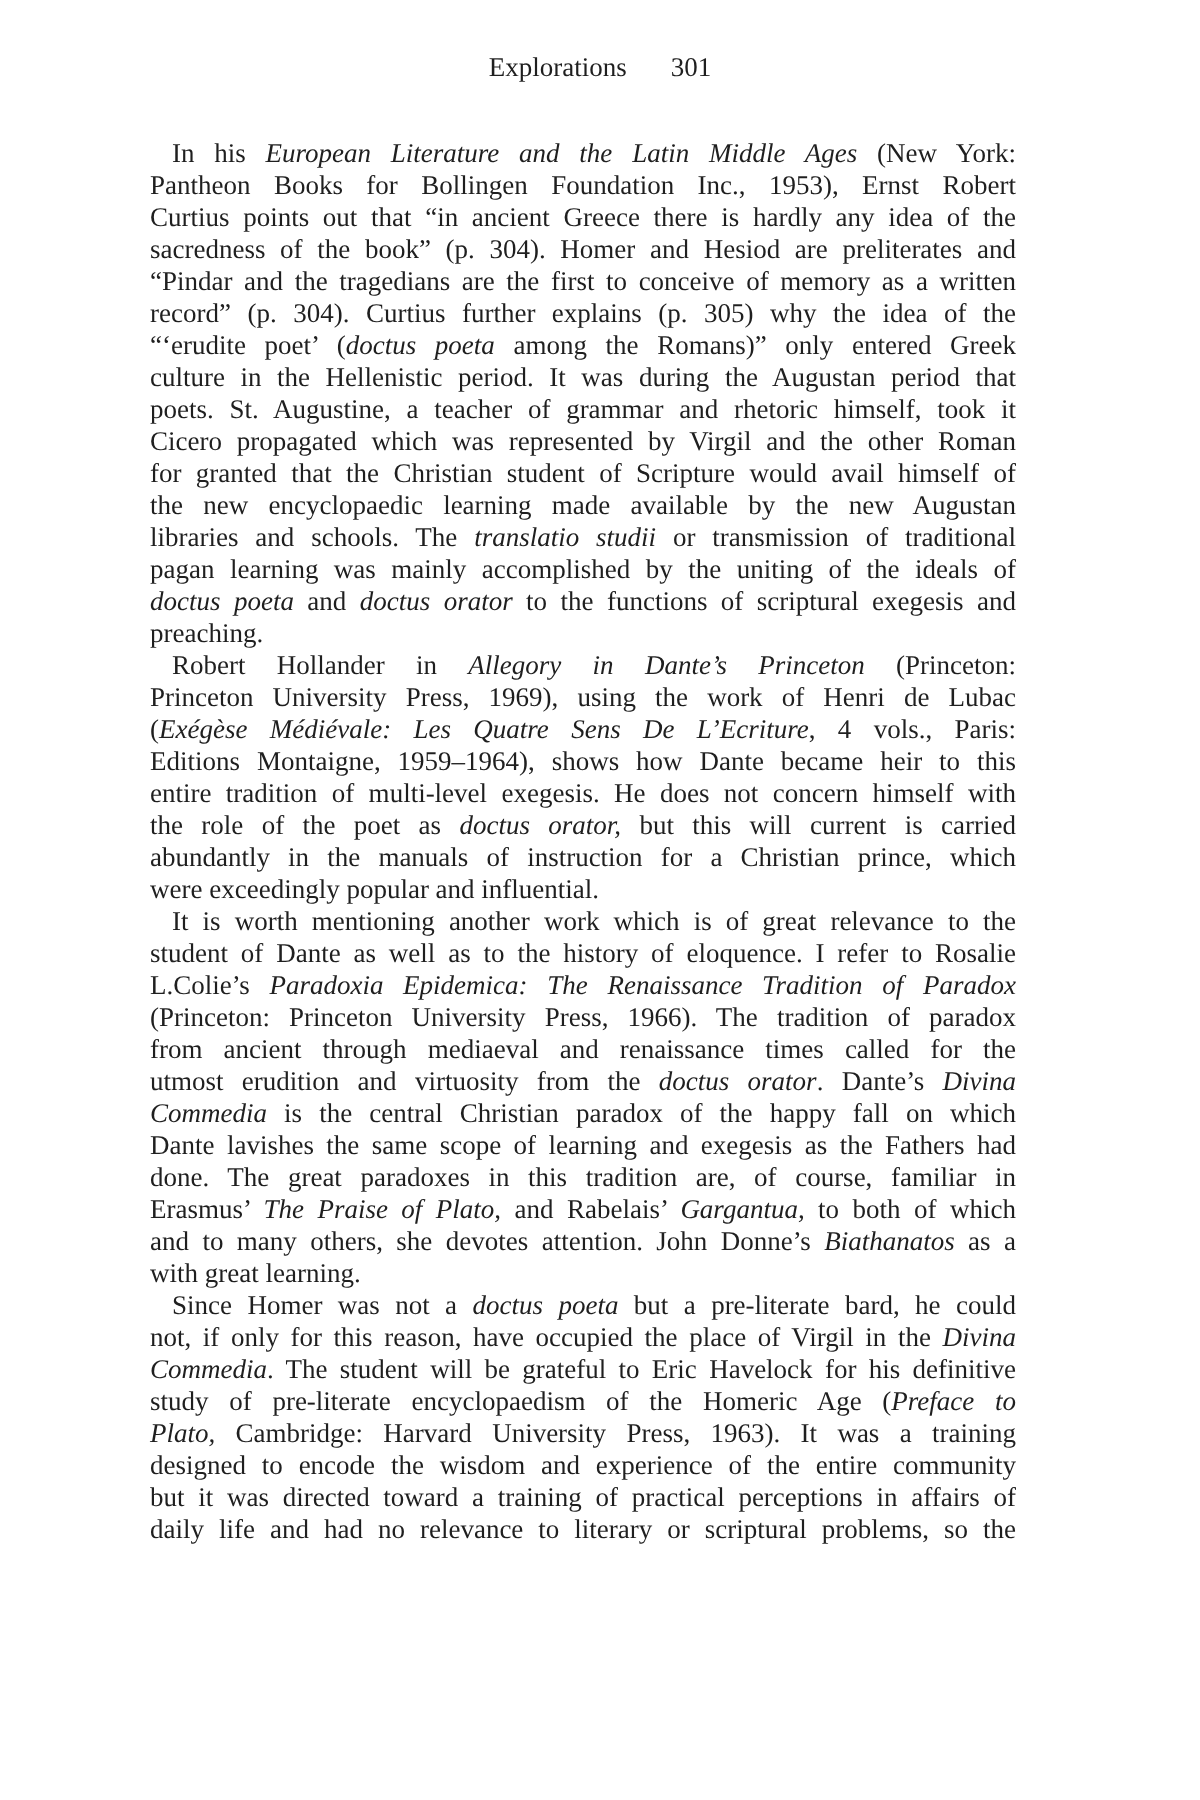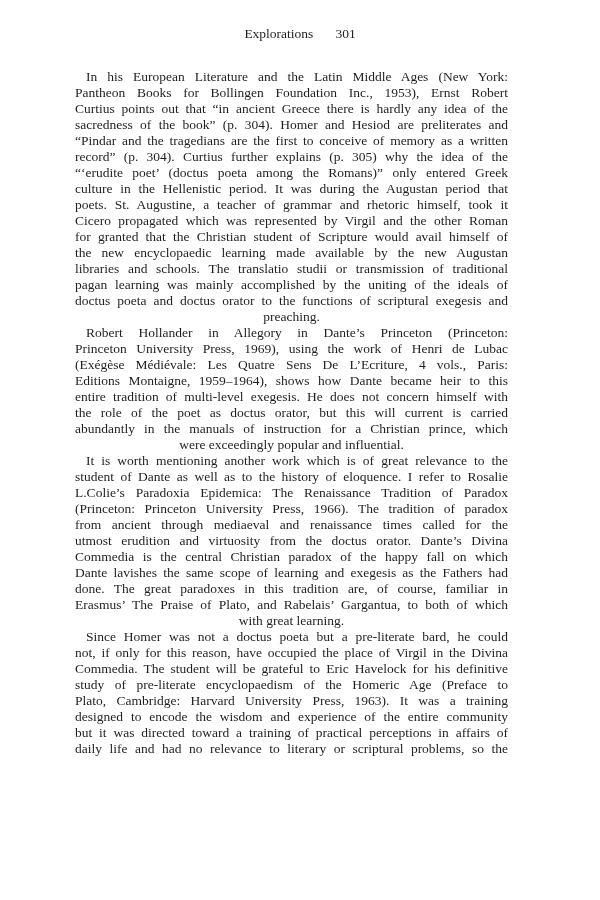--- a/index.html
+++ b/index.html
@@ -30,32 +30,32 @@
   .text-block {
     position: absolute;
     left: 75px;
     top: 69px;
     width: 433px;
     font-size: 13.5px;
     line-height: 16px;
   }
   .para { margin: 0; }
   .line {
-    text-align: center;
+    text-align: left;
     white-space: normal;
     overflow: visible;
   }
   .line.just {
     text-align: justify;
     text-align-last: justify;
   }
   .line.first {
     text-indent: 11px;
   }
-  .it { }
+  .it { font-style: italic; }
 </style>
 </head>
 <body>
 
 <div class="page">
   <div class="running-head">
     <span>Explorations</span>
     <span>301</span>
   </div>
   <div class="text-block">
@@ -91,20 +91,21 @@
         <div class="line just first"><span>It is worth mentioning another work which is of great relevance to the</span></div>
         <div class="line just"><span>student of Dante as well as to the history of eloquence. I refer to Rosalie</span></div>
         <div class="line just"><span>L.Colie’s </span><span class="it">Paradoxia Epidemica: The Renaissance Tradition of Paradox</span></div>
         <div class="line just"><span>(Princeton: Princeton University Press, 1966). The tradition of paradox</span></div>
         <div class="line just"><span>from ancient through mediaeval and renaissance times called for the</span></div>
         <div class="line just"><span>utmost erudition and virtuosity from the </span><span class="it">doctus orator</span><span>. Dante’s </span><span class="it">Divina</span></div>
         <div class="line just"><span class="it">Commedia</span><span> is the central Christian paradox of the happy fall on which</span></div>
         <div class="line just"><span>Dante lavishes the same scope of learning and exegesis as the Fathers had</span></div>
         <div class="line just"><span>done. The great paradoxes in this tradition are, of course, familiar in</span></div>
         <div class="line just"><span>Erasmus’ </span><span class="it">The Praise of Plato,</span><span> and Rabelais’ </span><span class="it">Gargantua,</span><span> to both of which</span></div>
+        <div class="line just"><span>and to many others, she devotes attention. John Donne’s </span><span class="it">Biathanatos</span><span> as a</span></div>
         <div class="line"><span>with great learning.</span></div>
       </div>
       <div class="para">
         <div class="line just first"><span>Since Homer was not a </span><span class="it">doctus poeta</span><span> but a pre-literate bard, he could</span></div>
         <div class="line just"><span>not, if only for this reason, have occupied the place of Virgil in the </span><span class="it">Divina</span></div>
         <div class="line just"><span class="it">Commedia</span><span>. The student will be grateful to Eric Havelock for his definitive</span></div>
         <div class="line just"><span>study of pre-literate encyclopaedism of the Homeric Age (</span><span class="it">Preface to</span></div>
         <div class="line just"><span class="it">Plato,</span><span> Cambridge: Harvard University Press, 1963). It was a training</span></div>
         <div class="line just"><span>designed to encode the wisdom and experience of the entire community</span></div>
         <div class="line just"><span>but it was directed toward a training of practical perceptions in affairs of</span></div>

